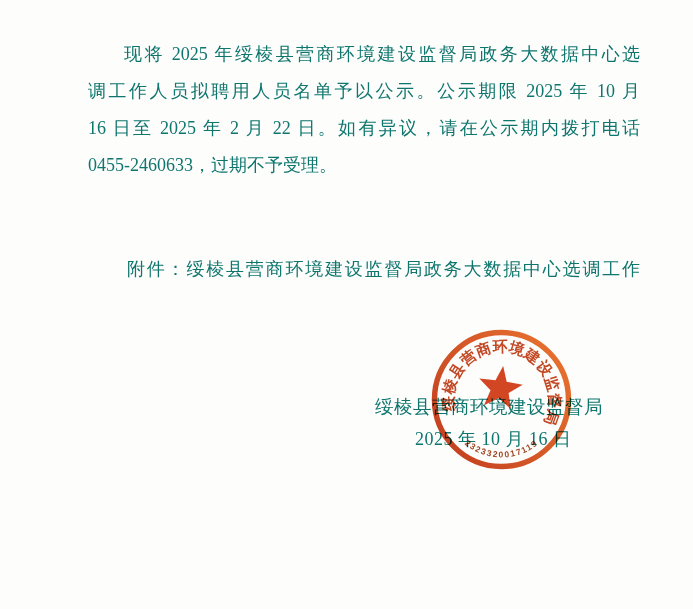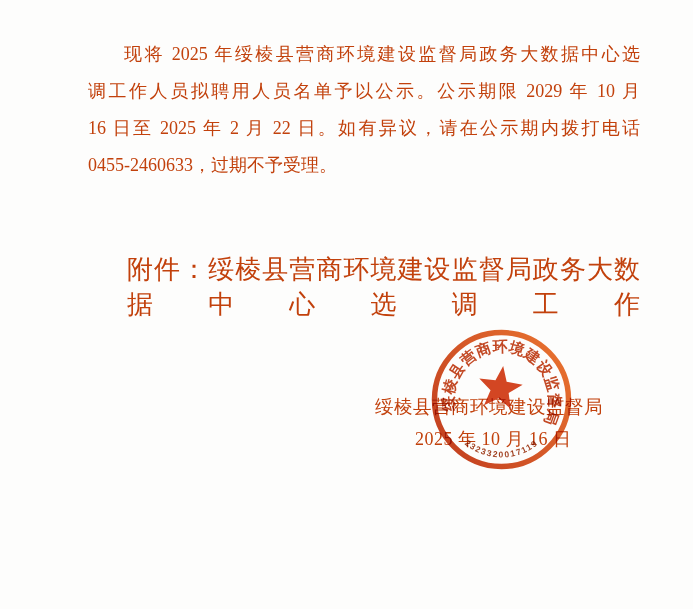--- a/index.html
+++ b/index.html
@@ -2,40 +2,40 @@
 <html><head>
 <meta charset="utf-8">
 <style>
   html,body { margin:0; padding:0; }
   .page {
     position: relative;
     width: 693px;
     height: 609px;
     background: #fdfdfc;
     font-family: "Liberation Serif", serif;
-    color: #c2410c;
+    color: #0f766e;
     overflow: hidden;
   }
   .para {
     position: absolute;
     left: 88px;
     top: 36px;
     width: 552px;
     font-size: 18px;
     line-height: 37px;
   }
   .para .pline { text-align: justify; text-align-last: justify; }
   .para .pline.first { text-indent: 36px; }
   .para .pline.last { text-align-last: left; }
   .attach {
     position: absolute;
     left: 127px;
     top: 252px;
     width: 513px;
-    font-size: 26px;
+    font-size: 18px;
     line-height: 35px;
   }
   .attach .aline-1 { text-align: justify; text-align-last: justify; }
   .attach .aline-2 { padding-left: 53px; }
   .sig {
     position: absolute;
     left: 375px;
     top: 397px;
     font-size: 18.5px;
     letter-spacing: 0.5px;
@@ -72,21 +72,21 @@
     letter-spacing: 1.5px;
   }
 </style>
 </head>
 <body>
 
 <div class="page">
 
   <div class="para">
     <div class="pline first">现将 2025 年绥棱县营商环境建设监督局政务大数据中心选</div>
-    <div class="pline">调工作人员拟聘用人员名单予以公示。公示期限 2029 年 10 月</div>
+    <div class="pline">调工作人员拟聘用人员名单予以公示。公示期限 2025 年 10 月</div>
     <div class="pline">16 日至 2025 年 2 月 22 日。如有异议，请在公示期内拨打电话</div>
     <div class="pline last">0455-2460633，过期不予受理。</div>
   </div>
 
   <div class="attach">
     <div class="aline-1">附件：绥棱县营商环境建设监督局政务大数据中心选调工作</div>
   </div>
 
   <div class="sig">绥棱县营商环境建设监督局</div>
 

